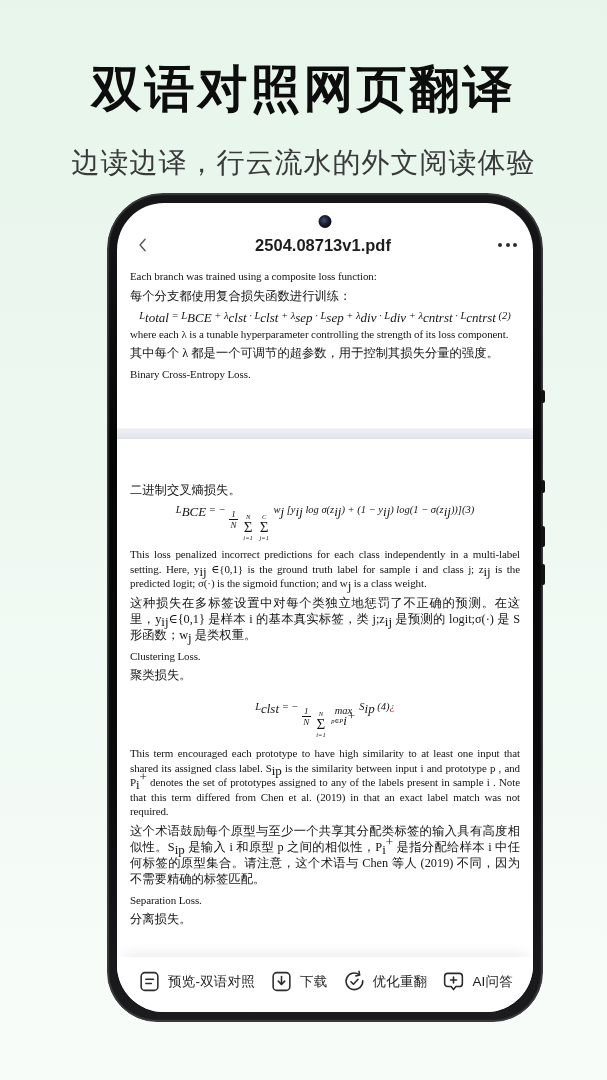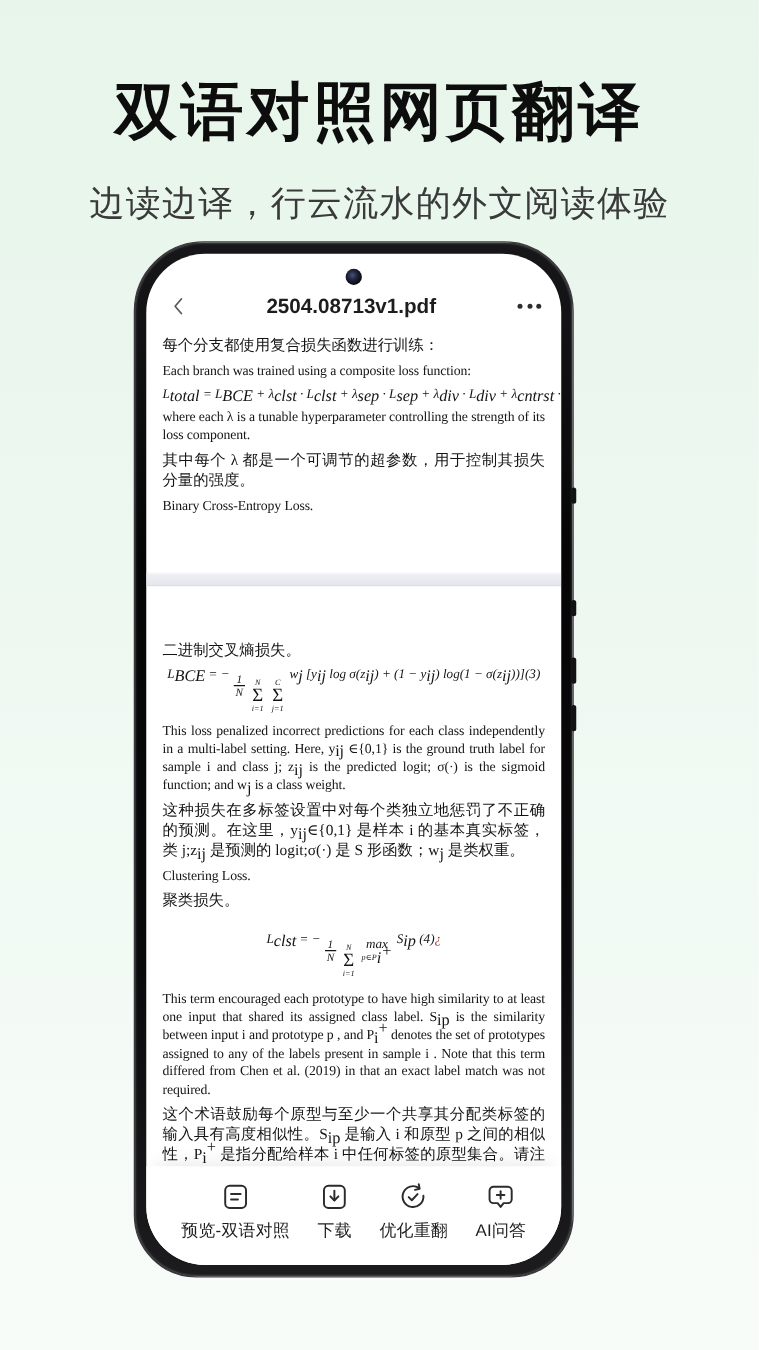--- a/index.html
+++ b/index.html
@@ -14,21 +14,21 @@
   .hero-title {
     margin-top:56px; font-size:50px; font-weight:800; letter-spacing:3px;
     color:#0d0d0d;
   }
   .hero-sub {
     margin-top:21px; font-size:28px; font-weight:400; letter-spacing:1px;
     color:#3a3a3a;
   }
   
   .phone {
-    position:absolute; left:107px; top:193px; width:352px; height:829px;
+    position:absolute; left:107px; top:193px; width:436px; height:829px;
     background:linear-gradient(180deg,#17171a,#050506 30%,#0a0a0c 70%,#1c1c1f);
     border:1px solid #3a3a3e;
     border-radius:56px 56px 50px 50px;
     padding:9px;
     box-shadow:inset 0 0 2px rgba(255,255,255,.5);
   }
   .side-btn { position:absolute; right:-2.5px; width:4px; background:#131316; border-radius:2px; }
   .sb1 { top:196px; height:13px; }
   .sb2 { top:286px; height:13px; }
   .sb3 { top:332px; height:21px; }
@@ -84,21 +84,21 @@
     background:linear-gradient(180deg,#eef0f4,#e4e6ec);
     border-top:1px solid #f4f5f8; border-bottom:1px solid #dddfe6;
   }
   
   .toolbar {
     flex:0 0 auto; display:flex; justify-content:space-evenly; align-items:flex-start;
     padding:12px 6px 18px 6px; background:#fff;
     box-shadow:0 -10px 14px -8px rgba(30,30,60,.10);
     position:relative; z-index:4;
   }
-  .tool-item { display:flex; flex-direction:column; align-items:center; gap:6px; cursor:pointer; }
+  .tool-item { display:flex; flex-direction:row; align-items:center; gap:6px; cursor:pointer; }
   .tool-item svg { width:25px; height:25px; stroke:#2b2b2d; stroke-width:1.5; fill:none;
     stroke-linecap:round; stroke-linejoin:round; }
   .tool-label { font-size:13.5px; color:#1c1c1e; font-weight:500; letter-spacing:0.2px; }
 </style>
 </head>
 <body>
 
 <div class="hero">
   <div class="hero-title">双语对照网页翻译</div>
   <div class="hero-sub">边读边译，行云流水的外文阅读体验</div>
@@ -121,22 +121,22 @@
       </div>
       <div class="pdf-title">2504.08713v1.pdf</div>
       <div class="more-btn">
         <i></i>
           <i></i>
           <i></i>
       </div>
     </div>
 
     <div class="pdf-content">
+        <div class="blk en">Each branch was trained using a composite loss function:</div>
         <div class="blk zh">每个分支都使用复合损失函数进行训练：</div>
-        <div class="blk en">Each branch was trained using a composite loss function:</div>
         <div class="blk formula">L<sub>total</sub> = L<sub>BCE</sub> + λ<sub>clst</sub> · L<sub>clst</sub> + λ<sub>sep</sub> · L<sub>sep</sub> + λ<sub>div</sub> · L<sub>div</sub> + λ<sub>cntrst</sub> · L<sub>cntrst</sub> (2)</div>
         <div class="blk en">where each λ is a tunable hyperparameter controlling the strength of its loss component.</div>
         <div class="blk zh">其中每个 λ 都是一个可调节的超参数，用于控制其损失分量的强度。</div>
         <div class="blk en">Binary Cross-Entropy Loss.</div>
         <div class="pagegap">
           <div class="band"></div>
         </div>
         <div class="blk zh">二进制交叉熵损失。</div>
         <div class="blk formula">L<sub>BCE</sub> = − <span class="frac">
             <span class="fnum">1</span>

